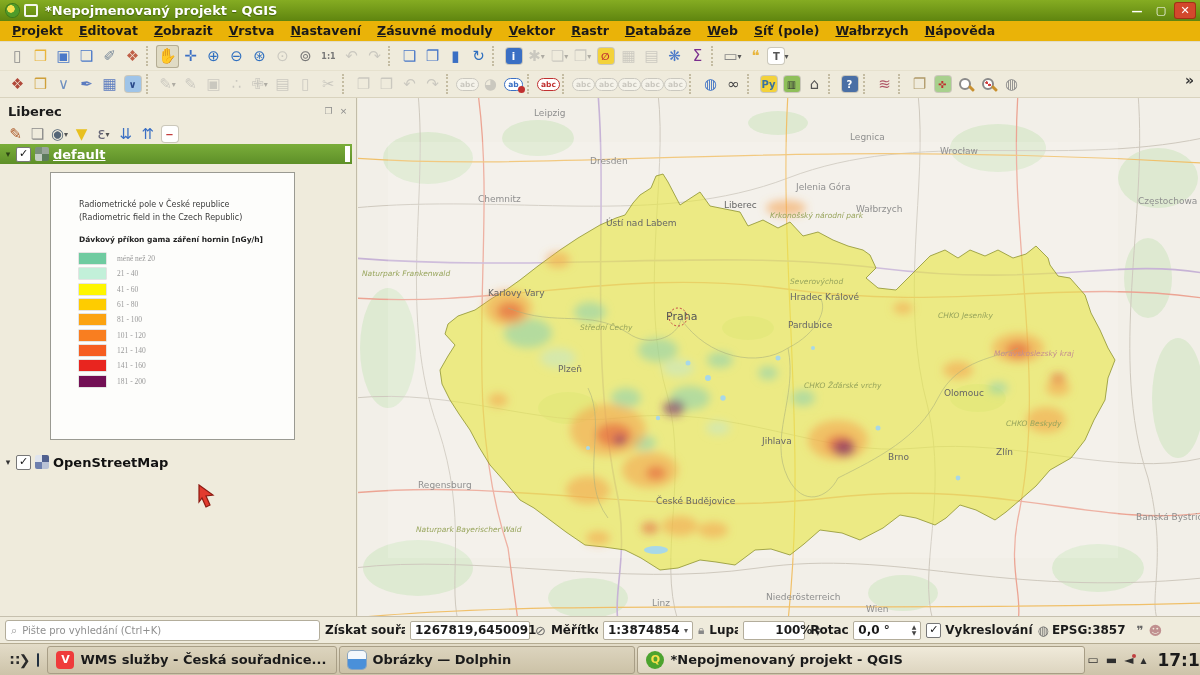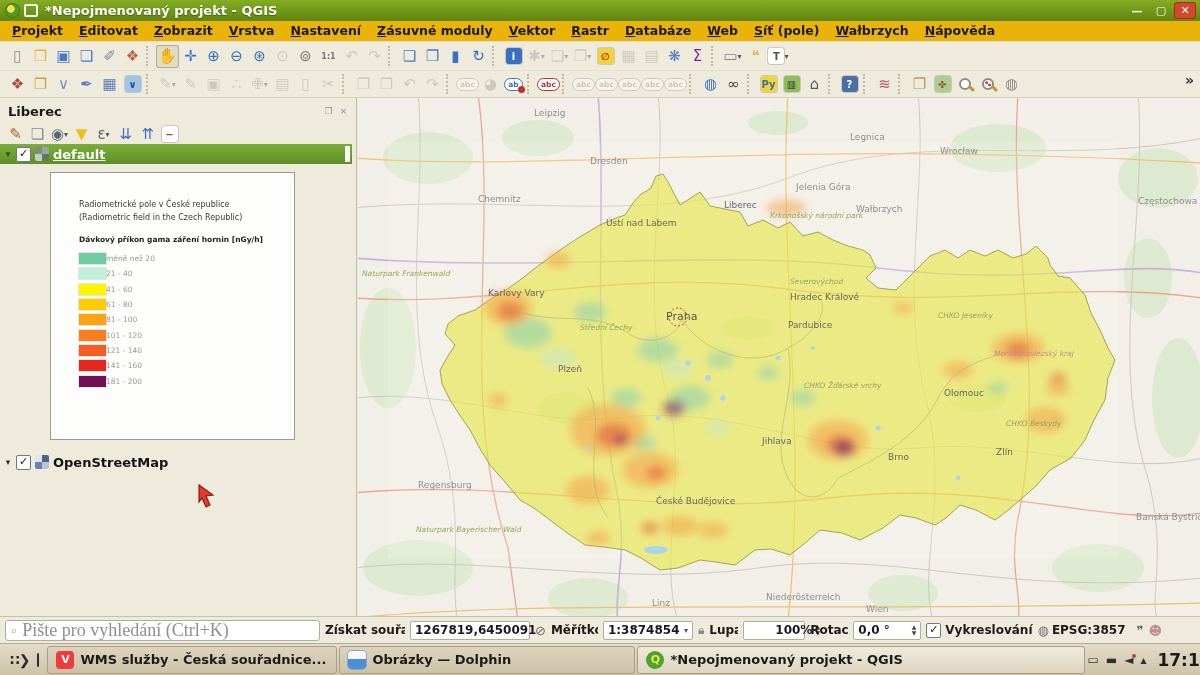--- a/index.html
+++ b/index.html
@@ -75,41 +75,41 @@
   #layer-osm{position:absolute;left:0;top:354px;width:352px;height:20px;display:flex;align-items:center;}
   #layer-osm .lname{font-size:13px;font-weight:bold;color:#111;}
 
   
   #legend{position:absolute;left:50px;top:74px;width:245px;height:268px;background:#FDFDFB;
     border:1px solid #9a9a92;box-sizing:border-box;}
   .lg-title{margin:26px 0 0 28px;font-size:8px;color:#3a3a3a;line-height:12.5px;}
   .lg-sub{margin:11px 0 7px 28px;font-size:7.5px;font-weight:bold;color:#222;}
   .lg-row{display:flex;align-items:center;height:15.3px;margin-left:28px;}
   .lg-swatch{width:27px;height:11px;flex:none;box-shadow:0 0 0 .5px #ccc;}
-  .lg-label{font-size:7.5px;color:#999;white-space:nowrap;}
+  .lg-label{font-size:7.5px;color:#999;margin-left:11px;white-space:nowrap;font-family:Liberation Serif, serif;}
 
   
   #cursor{position:absolute;left:196px;top:386px;}
 
   
   #map{position:absolute;left:358px;top:98px;width:842px;height:518px;background:#F2EFE8;}
   text.city-o{font-size:9px;fill:#8f8f8f;}
   text.city-i{font-size:9px;fill:#666;}
   text.city-big{font-size:11px;fill:#555;}
   text.reg{font-size:7.5px;fill:#98A55C;font-style:italic;}
   text.reg-m{font-size:7.5px;fill:#C49090;font-style:italic;}
 
   
   #statusbar{position:absolute;left:0;top:616px;width:1200px;height:27px;background:#EFEBDC;
     border-top:1px solid #C6C0AE;display:flex;align-items:center;padding:0 5px;box-sizing:border-box;gap:5px;
     font-size:12px;color:#1a1a1a;}
   #search-box{flex:none;width:303px;height:19px;background:#fff;border:1px solid #B3AD9B;border-radius:3px;
     display:flex;align-items:center;padding:0 5px;color:#8f8f8f;}
   #search-box .sg{font-size:11px;margin-right:5px;color:#9a9a9a;}
-  #search-box .ph{font-size:18px;white-space:nowrap;overflow:hidden;font-family:Liberation Serif, serif;}
+  #search-box .ph{font-size:10px;white-space:nowrap;overflow:hidden;}
   .sb-label{font-weight:bold;white-space:nowrap;overflow:hidden;flex:none;}
   .sb-box{height:19px;background:#fff;border:1px solid #B3AD9B;border-radius:2px;display:flex;
     align-items:center;padding:0 4px;font-weight:bold;white-space:nowrap;box-sizing:border-box;flex:none;}
   .spin{display:flex;flex-direction:column;font-size:6px;line-height:6px;color:#444;margin-left:auto;padding-left:3px;}
   .sb-ico{font-size:13px;color:#666;flex:none;}
   #coord-label{width:80px;}
   #coord-box{width:120px;}
   #scale-label{width:47px;}
   #scale-box{width:90px;}
   #scale-box .dd{margin-left:auto;}

